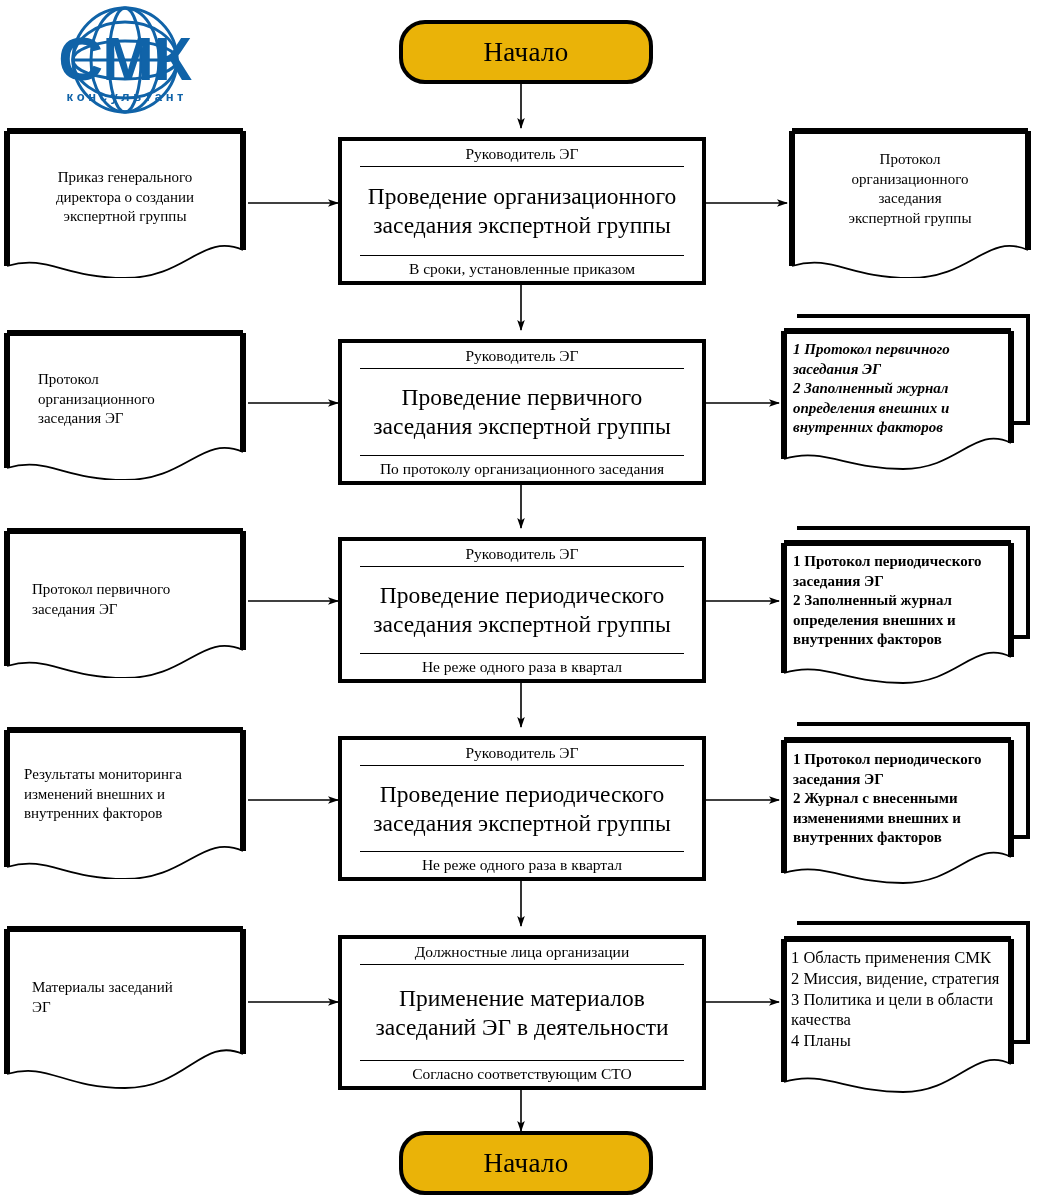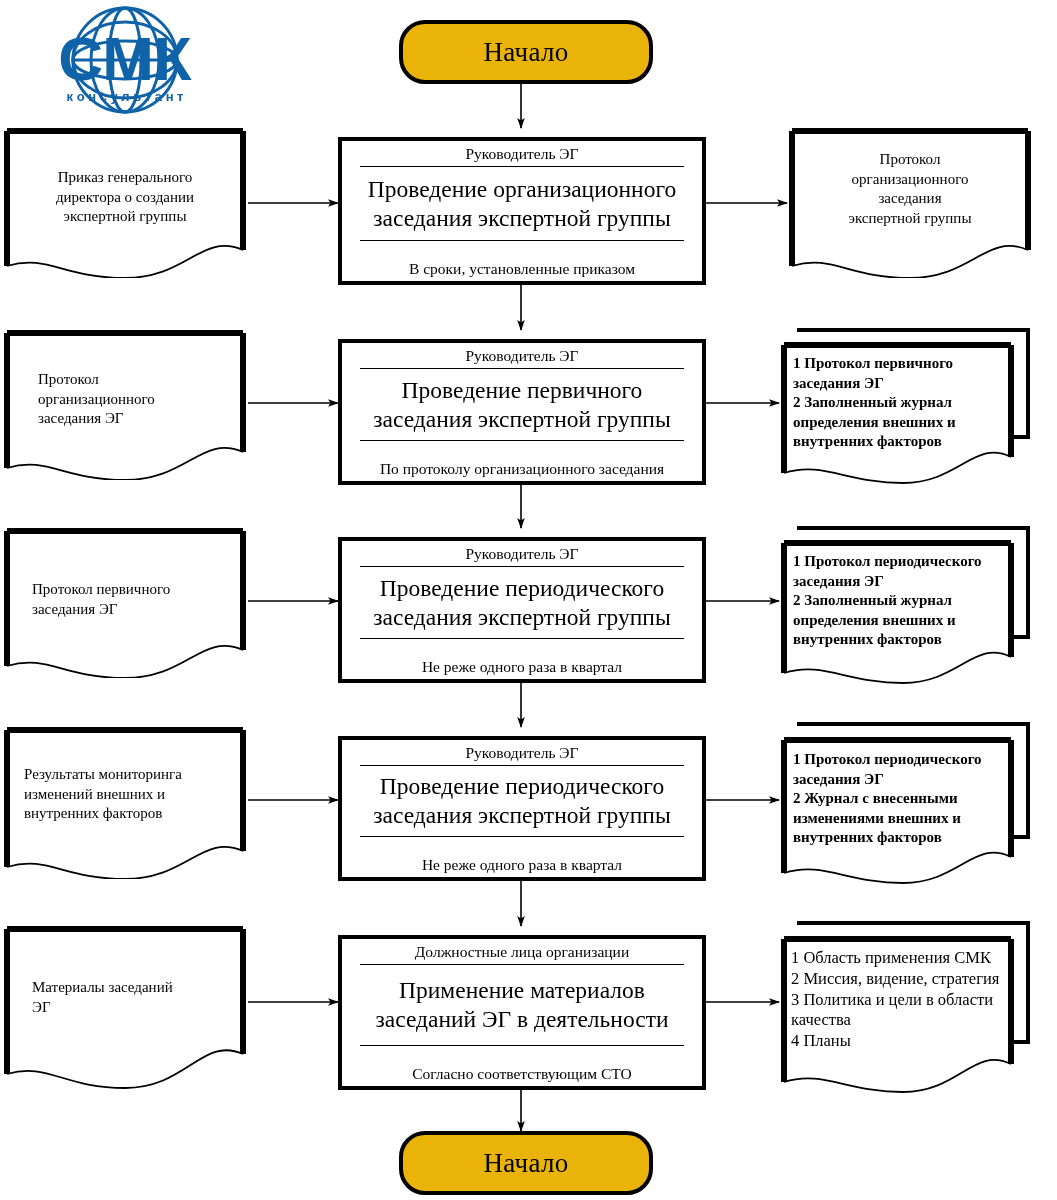--- a/index.html
+++ b/index.html
@@ -67,21 +67,21 @@
     align-items: center;
     justify-content: center;
     text-align: center;
     font-size: 23.5px;
     line-height: 1.22;
     padding: 2px 6px;
   }
   .process .cond {
     text-align: center;
     font-size: 15.5px;
-    padding: 19px 0 3px 0;
+    padding: 4px 0 3px 0;
     margin: 0 18px;
     border-top: 1.6px solid #000;
     line-height: 1.15;
   }
 
   
   .doc {
     position: absolute;
   }
   .doc svg {
@@ -199,21 +199,21 @@
     </svg>
     <div class="doc-text left" style="top:40px; width:246px; padding:0 14px 0 36px;">Протокол<br>организационного<br>заседания ЭГ</div>
   </div>
 
   <div class="process" style="left:338px; top:330px; width:368px; height:146px;">
     <div class="role">Руководитель ЭГ</div>
     <div class="body">Проведение первичного<br>заседания экспертной группы</div>
     <div class="cond">По протоколу  организационного заседания</div>
   </div>
 
-  <div class="doc" style="left:779px; top:325px; width:254px; height:160px;">
+  <div class="doc" style="left:779px; top:311px; width:254px; height:160px;font-style:italic;">
     <svg width="254" height="160" viewBox="0 0 254 160">
       <path d="M18,5 L249,5 L249,112 L232,112" fill="#fff" stroke="#000" stroke-width="4"></path>
       <path d="M5,20 L232,20 L232,132 C195,114 180,158 124,158 C68,158 44,136 5,148 Z" fill="#fff" stroke="none"></path>
       <path d="M5,20 L232,20 M5,20 L5,148 M232,20 L232,132" fill="none" stroke="#000" stroke-width="6"></path>
       <path d="M5,148 C44,136 68,158 124,158 C180,158 195,114 232,132" fill="none" stroke="#000" stroke-width="1.8"></path>
     </svg>
     <div class="doc-text left bold" style="top:29px; width:254px; padding:0 10px 0 14px;">1 Протокол первичного<br>заседания ЭГ<br>2 Заполненный журнал<br>определения внешних и<br>внутренних факторов</div>
   </div>
 
   <div class="doc" style="left:2px; top:528px; width:246px; height:150px;">

